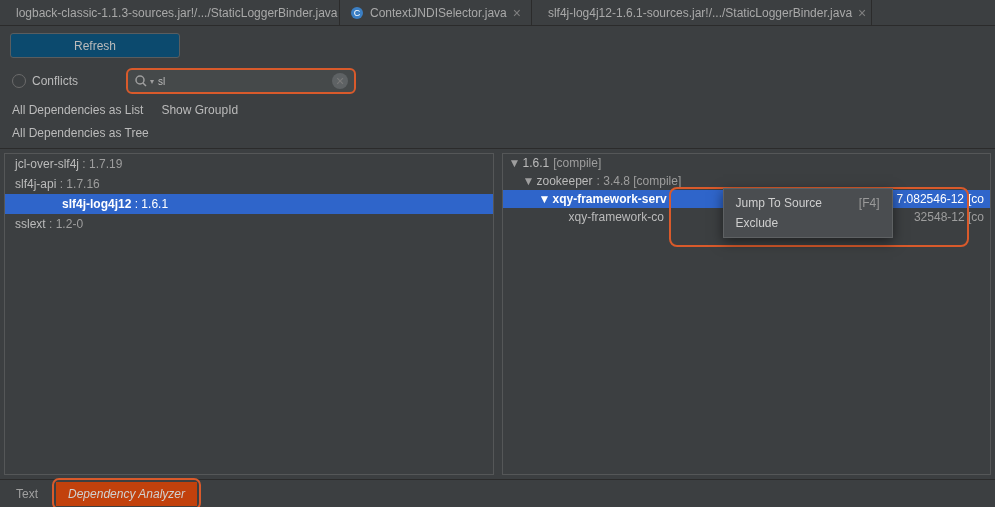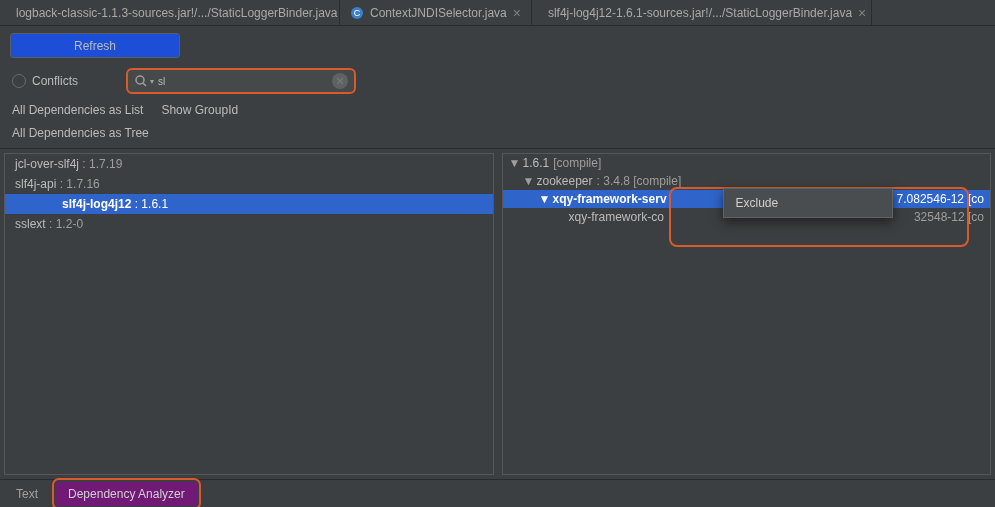--- a/index.html
+++ b/index.html
@@ -47,21 +47,21 @@
     }
     .tab .j-icon svg { position: absolute; inset: 0; }
     
     .toolbar {
       padding: 7px 10px;
       display: flex;
     }
     .refresh-btn {
       width: 170px;
       height: 25px;
-      background: #1d4ed8;
+      background: #0c4a6e;
       border: 1px solid #5a5d5f;
       color: #bbbbbb;
       border-radius: 3px;
       cursor: pointer;
       font-size: 12px;
     }
     
     .filter-row {
       display: flex;
       align-items: center;
@@ -216,22 +216,23 @@
       padding: 0 4px;
       border-top: 1px solid #2b2b2b;
       gap: 0;
     }
     .btab {
       padding: 5px 12px;
       color: #a0a0a0;
       cursor: pointer;
     }
     .btab.active {
-      background: #701a75;
+      background: #c2410c;
       color: #d0d0d0;
+      font-style: italic;
     }
     .btab-highlight {
       border: 2px solid #d95a2b;
       border-radius: 7px;
       padding: 2px;
       margin-left: 2px;
     }
   </style>
 </head>
 <body>
@@ -351,20 +352,24 @@
     <div class="tree-row indent3">
       <span class="tri"></span>
       <span class="txt">xqy-framework-co</span>
       <span style="flex:1"></span>
       <span class="meta">32548-12 [co</span>
     </div>
 
     <div class="ctx-wrap">
       <div class="ctx-menu">
         <div class="mi">
+          <span>Jump To Source</span>
+          <span class="sc">[F4]</span>
+        </div>
+        <div class="mi">
           <span>Exclude</span>
           <span class="sc"></span>
         </div>
       </div>
     </div>
   </div>
 
 </div>
 
 <div class="bottom">

